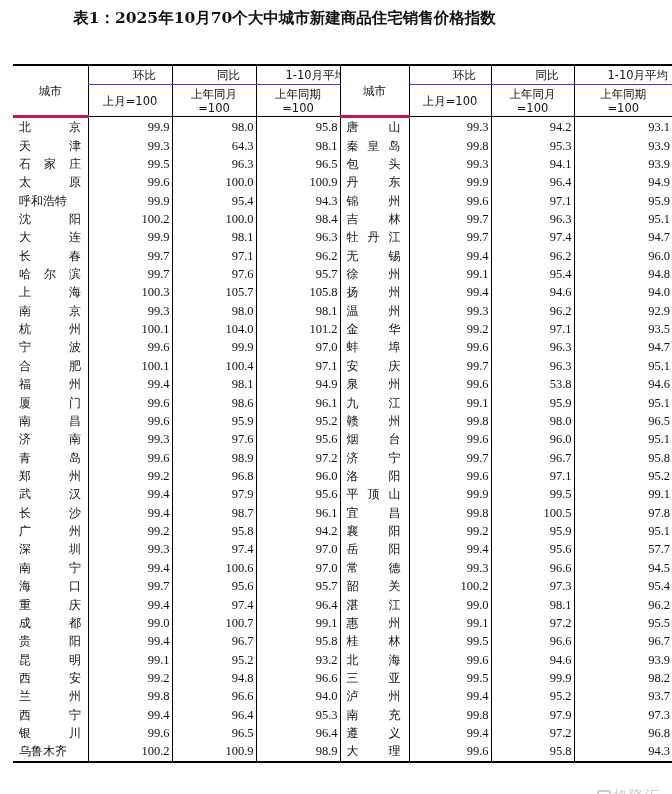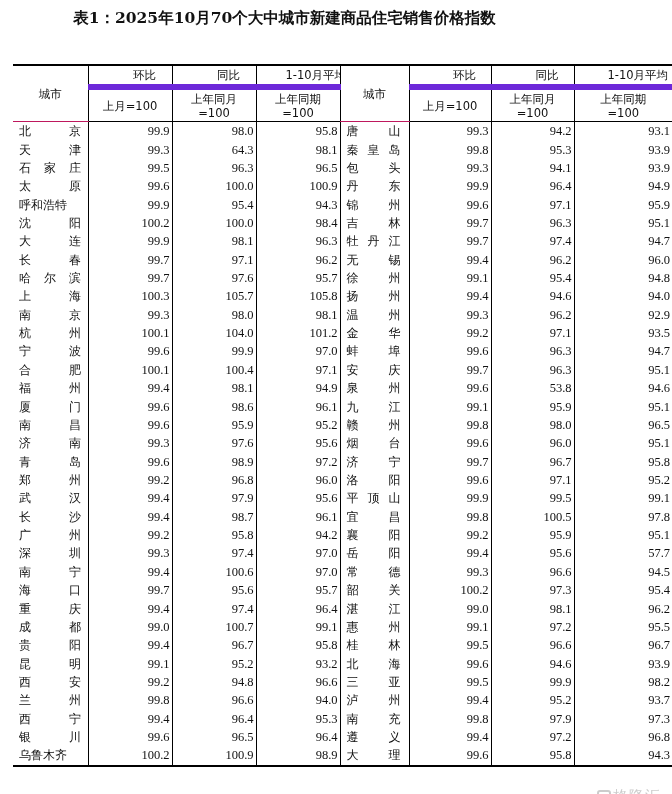--- a/index.html
+++ b/index.html
@@ -5,23 +5,23 @@
   html, body { margin: 0; padding: 0; background: #ffffff; }
   body { width: 672px; height: 794px; position: relative; overflow: hidden;
          font-family: "Liberation Serif", "DejaVu Serif", serif; color: #111; }
   .title { position: absolute; top: 8px; left: 0; width: 569px; text-align: center;
            font-size: 15.5px; font-weight: bold; letter-spacing: 0px; font-family: "DejaVu Serif", serif; }
   table { position: absolute; top: 64px; left: 13px; border-collapse: collapse; table-layout: fixed;
           width: 659px; font-size: 12px; }
   table.main { border-top: 2px solid #000; border-bottom: 2px solid #000; }
   th, td { padding: 0; height: 18.36px; line-height: 18px; overflow: hidden; white-space: nowrap; }
   thead th { font-weight: normal; font-family: "DejaVu Sans", sans-serif; font-size: 11.5px; text-align: center; }
-  th.h1 { height: 18px; border-bottom: 6px solid #6d28d9; padding-left: 29px; }
+  th.h1 { height: 18px; border-bottom: 1px solid #6d28d9; padding-left: 29px; }
   th.h2 { height: 31px; line-height: 14px; border-bottom: 1px solid #000; }
-  th.city { border-bottom: 1px solid #be185d; }
+  th.city { border-bottom: 3px solid #be185d; }
   .vl { border-left: 1px solid #000; }
   td.num { text-align: right; padding-right: 2px; font-family: "Liberation Serif", serif; font-size: 12.5px; }
   td.city { font-family: "DejaVu Sans", sans-serif; font-size: 12px; padding-left: 6px; padding-right: 6px; }
   .cityname { display: flex; justify-content: space-between; width: 62px; }
   .cityname.r { width: 54px; }
   .watermark { position: absolute; left: 597px; top: 787px; font-family: "DejaVu Sans", sans-serif;
                font-size: 15px; color: rgba(170,170,170,0.6); letter-spacing: 1px; text-align: right; }
   .wm-icon { display: inline-block; width: 14px; height: 14px; border: 2px solid rgba(170,170,170,0.6);
              border-radius: 3px; vertical-align: middle; margin-right: 2px; box-sizing: border-box; }
 </style>

